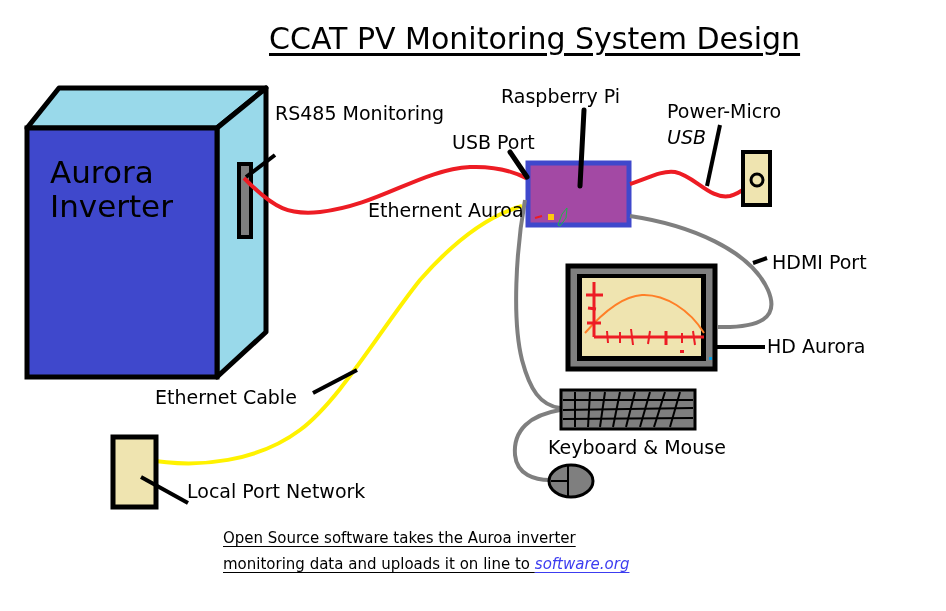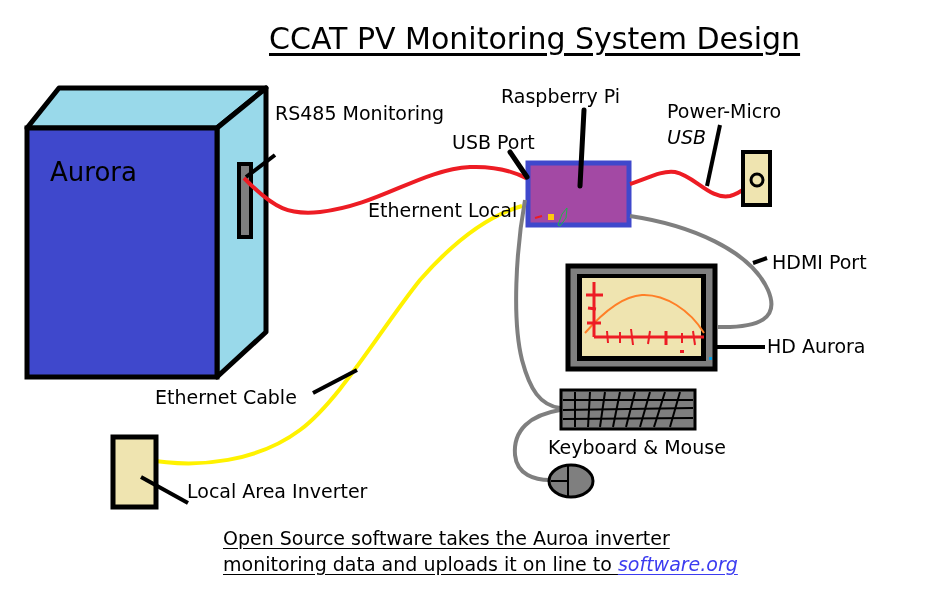--- a/index.html
+++ b/index.html
@@ -3,22 +3,22 @@
 <meta charset="utf-8">
 <style>
   html, body { margin:0; padding:0; background:#ffffff; }
   body { width:946px; height:611px; position:relative; overflow:hidden;
          font-family:"DejaVu Sans", sans-serif; }
   #diagram { position:absolute; left:0; top:0; }
   .lbl { position:absolute; font-family:"DejaVu Sans", sans-serif; font-size:19px;
          color:#000; white-space:nowrap; line-height:1; }
   .title { position:absolute; left:269px; top:24px; font-size:30px; text-decoration:underline;
            text-underline-offset:4px; white-space:nowrap; line-height:1; color:#000; }
-  .inv-text { position:absolute; left:50px; top:155px; font-size:26px; line-height:34px; color:#000; }
-  .footer { position:absolute; left:223px; top:525px; font-size:19px; line-height:26px; color:#000; }
+  .inv-text { position:absolute; left:50px; top:155px; font-size:31px; line-height:34px; color:#000; }
+  .footer { position:absolute; left:223px; top:525px; font-size:15px; line-height:26px; color:#000; }
   .footer span.u { text-decoration:underline; text-underline-offset:3px; }
   .footer a { color:#3c3cf0; font-style:italic; text-decoration:underline; text-underline-offset:3px; }
 </style>
 </head>
 <body>
 
 <svg id="diagram" width="946" height="611" viewBox="0 0 946 611">
 
   <g>
     <polygon points="27,128 59,88 266,88 217,128" fill="#99d9ea" stroke="#000" stroke-width="5" stroke-linejoin="round"></polygon>
@@ -104,30 +104,31 @@
     <ellipse cx="571" cy="481" rx="22" ry="16" fill="#7f7f7f" stroke="#000" stroke-width="3"></ellipse>
     <line x1="568" y1="466" x2="568" y2="497" stroke="#000" stroke-width="2"></line>
     <line x1="551" y1="481" x2="569" y2="481" stroke="#000" stroke-width="2"></line>
   </g>
 </svg>
 
 <div class="title">CCAT PV Monitoring System Design</div>
 
 <div class="inv-text">
   <div>Aurora</div>
+  <div>Inverter</div>
 </div>
 
 <div class="lbl" style="left:275px;top:104px;">RS485 Monitoring</div>
 <div class="lbl" style="left:501px;top:87px;">Raspberry Pi</div>
 <div class="lbl" style="left:452px;top:133px;">USB Port</div>
 <div class="lbl" style="left:667px;top:102px;">Power-Micro</div>
 <div class="lbl" style="left:667px;top:128px;font-style:italic;">USB</div>
-<div class="lbl" style="left:368px;top:201px;">Ethernent Local</div>
+<div class="lbl" style="left:368px;top:201px;">Ethernent Auroa</div>
 <div class="lbl" style="left:772px;top:253px;">HDMI Port</div>
 <div class="lbl" style="left:767px;top:337px;">HD Aurora</div>
 <div class="lbl" style="left:155px;top:388px;">Ethernet Cable</div>
 <div class="lbl" style="left:548px;top:438px;text-align:right;">Keyboard &amp; Mouse</div>
-<div class="lbl" style="left:187px;top:482px;">Local Area Inverter</div>
+<div class="lbl" style="left:187px;top:482px;">Local Port Network</div>
 
 <div class="footer">
   <div><span class="u">Open Source software takes the Auroa inverter </span></div>
   <div><span class="u">monitoring data and uploads it on line to </span><a>software.org</a></div>
 </div>
 
 </body></html>

